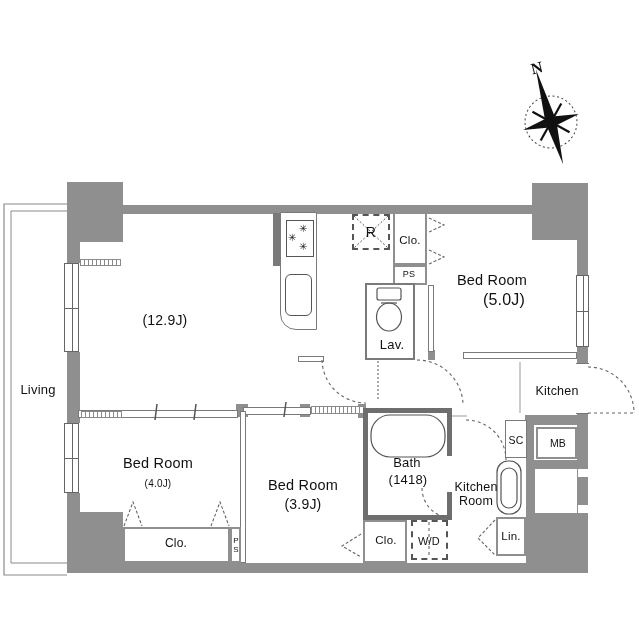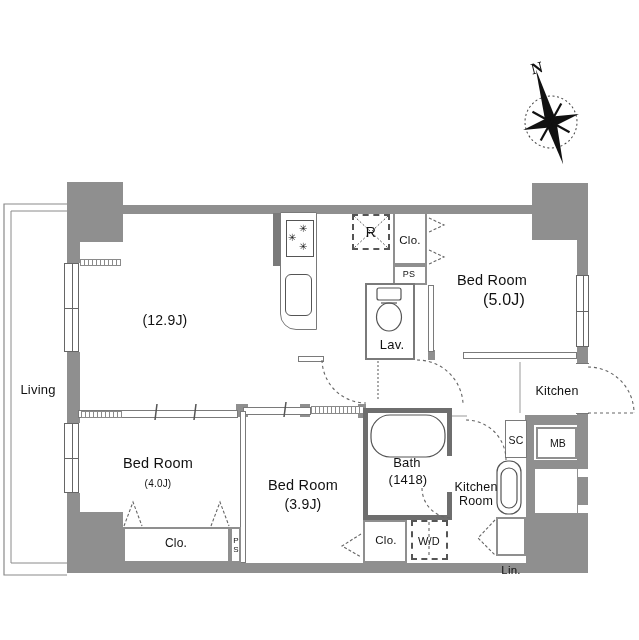--- a/index.html
+++ b/index.html
@@ -184,17 +184,17 @@
   <div class="lbl" style="left:476px;top:502px;font-size:12.5px;">Room</div>
   <div class="lbl" style="left:557px;top:392px;font-size:12.5px;">Kitchen</div>
 
   <div class="lbl" style="left:371px;top:233px;font-size:14px;">R</div>
   <div class="lbl" style="left:410px;top:240px;font-size:11.5px;">Clo.</div>
   <div class="lbl" style="left:409px;top:275px;font-size:9px;">PS</div>
   <div class="lbl" style="left:176px;top:544px;font-size:12px;">Clo.</div>
   <div class="lbl vtext" style="left:235px;top:545px;font-size:8px;">PS</div>
   <div class="lbl" style="left:386px;top:540px;font-size:11.5px;">Clo.</div>
   <div class="lbl" style="left:429px;top:541px;font-size:11px;">W/D</div>
-  <div class="lbl" style="left:511px;top:536px;font-size:11.5px;margin-top:34px;">Lin.</div>
+  <div class="lbl" style="left:511px;top:536px;font-size:11.5px;">Lin.</div>
   <div class="lbl" style="left:516px;top:441px;font-size:10.5px;">SC</div>
   <div class="lbl" style="left:558px;top:444px;font-size:10.5px;">MB</div>
 
 </div>
 
 </body></html>

